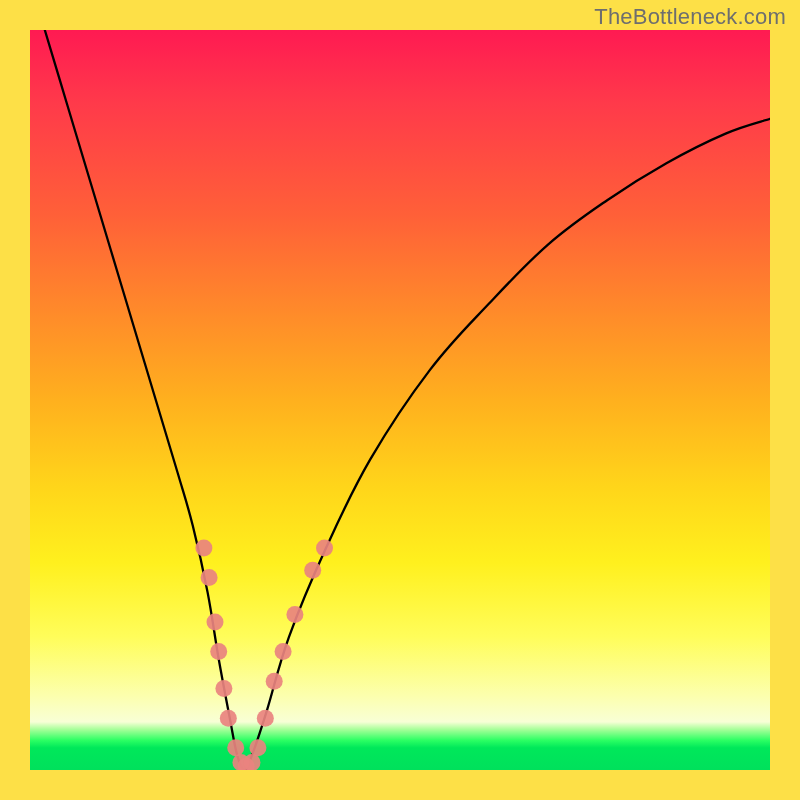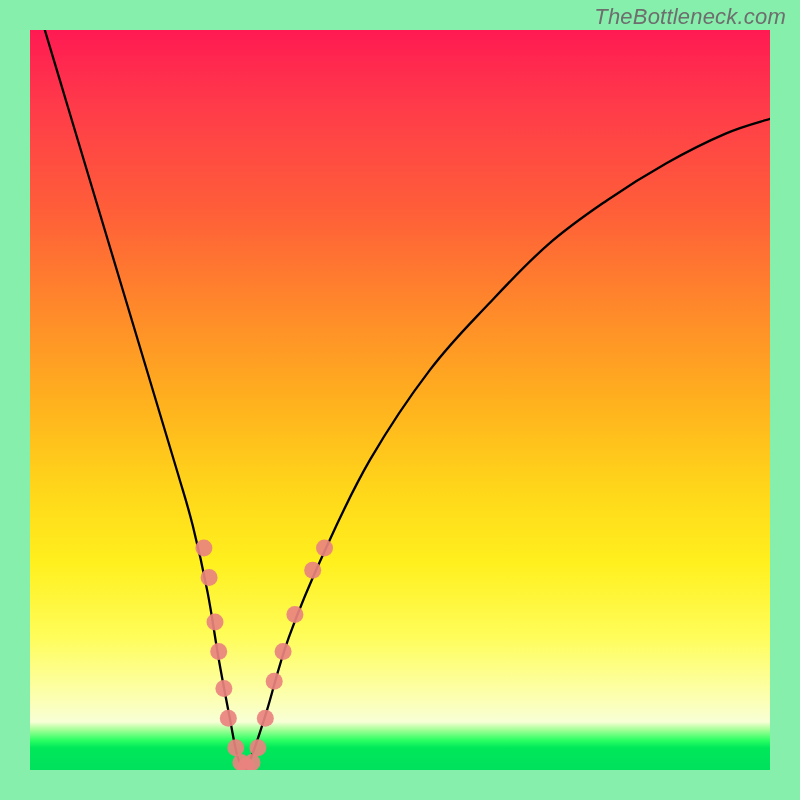--- a/index.html
+++ b/index.html
@@ -8,22 +8,21 @@
     width: 800px;
     height: 800px;
     overflow: hidden;
     background: #000;
     font-family: Arial, Helvetica, sans-serif;
   }
   .frame {
     position: relative;
     width: 800px;
     height: 800px;
-    background: #86efac;
-    font-style: italic;
+    background: #fde047;
   }
   .plot {
     position: absolute;
     left: 30px;
     top: 30px;
     width: 740px;
     height: 740px;
     
     background: linear-gradient(
       to bottom,

